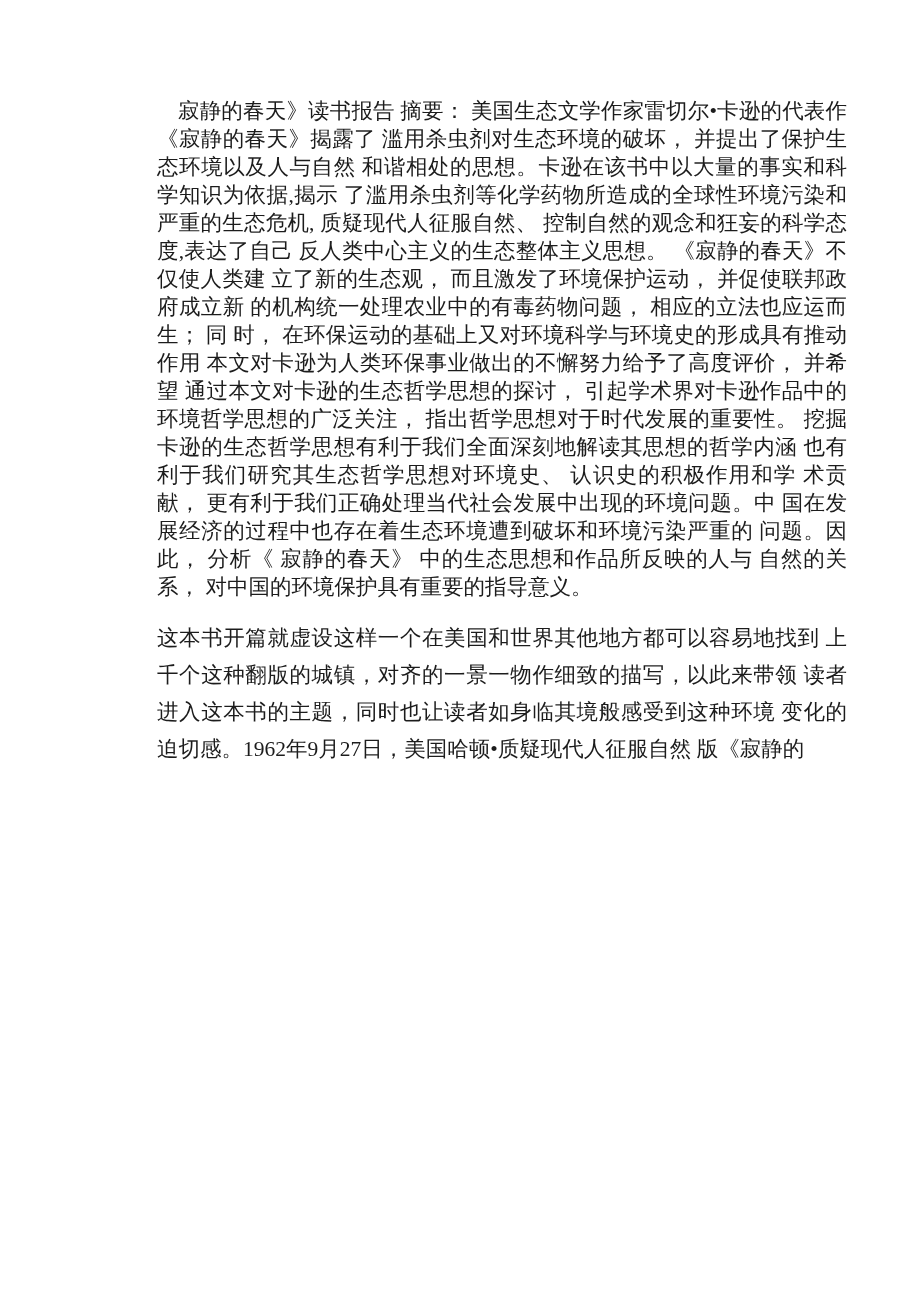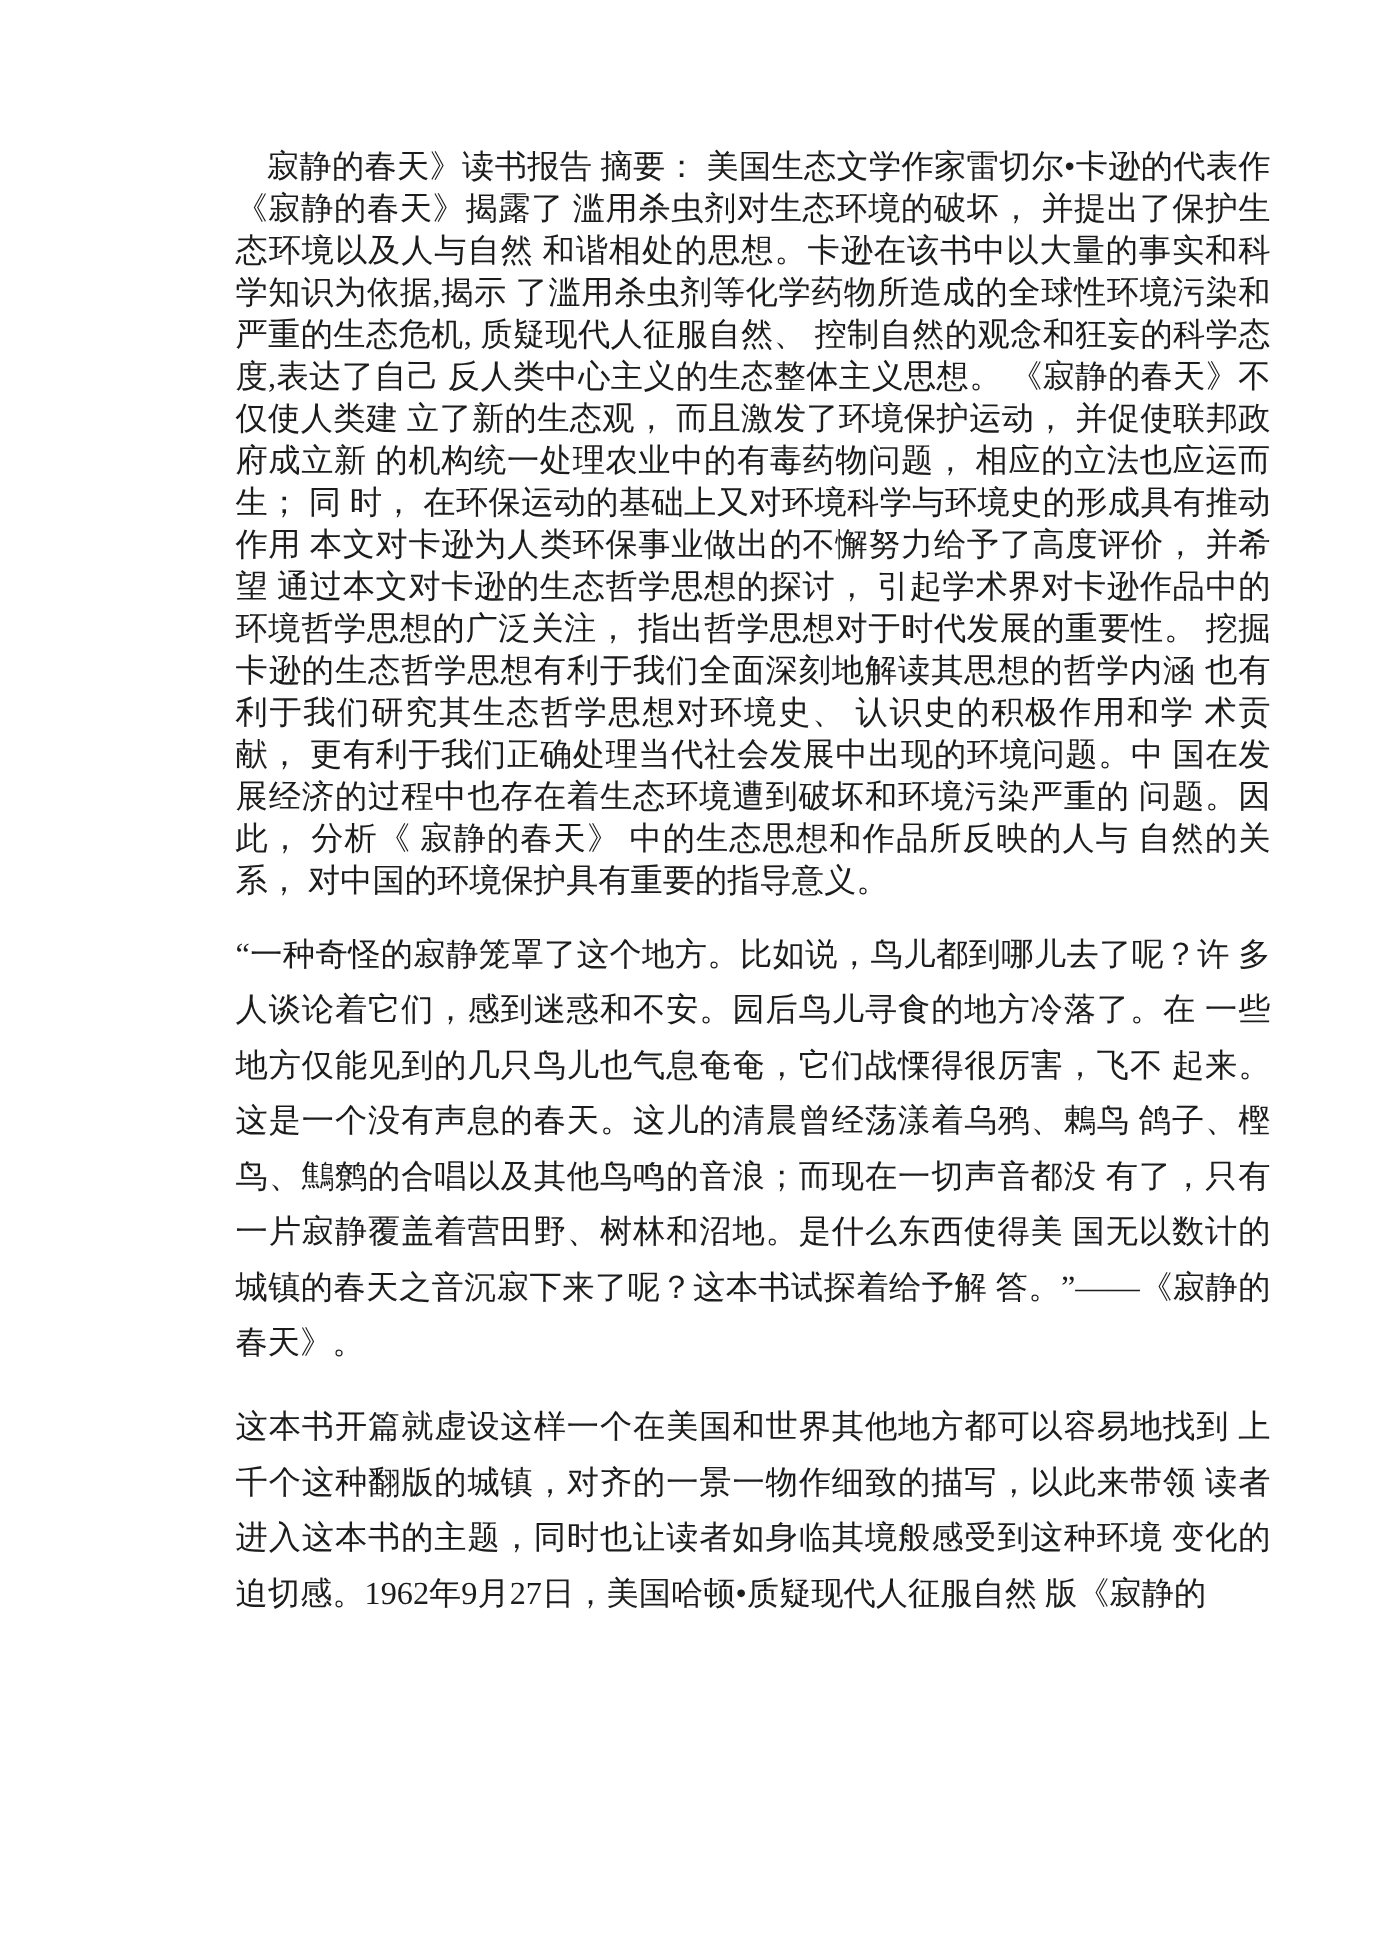--- a/index.html
+++ b/index.html
@@ -48,15 +48,14 @@
     margin-top: 19px !important;
     font-size: 21.5px;
     line-height: 37px;
   }
 </style>
 </head>
 <body>
 
 <div class="page">
   <p class="abstract">寂静的春天》读书报告 摘要： 美国生态文学作家雷切尔•卡逊的代表作《寂静的春天》揭露了 滥用杀虫剂对生态环境的破坏， 并提出了保护生态环境以及人与自然 和谐相处的思想。卡逊在该书中以大量的事实和科学知识为依据,揭示 了滥用杀虫剂等化学药物所造成的全球性环境污染和严重的生态危机, 质疑现代人征服自然、 控制自然的观念和狂妄的科学态度,表达了自己 反人类中心主义的生态整体主义思想。 《寂静的春天》不仅使人类建 立了新的生态观， 而且激发了环境保护运动， 并促使联邦政府成立新 的机构统一处理农业中的有毒药物问题， 相应的立法也应运而生； 同 时， 在环保运动的基础上又对环境科学与环境史的形成具有推动作用 本文对卡逊为人类环保事业做出的不懈努力给予了高度评价， 并希望 通过本文对卡逊的生态哲学思想的探讨， 引起学术界对卡逊作品中的 环境哲学思想的广泛关注， 指出哲学思想对于时代发展的重要性。 挖掘卡逊的生态哲学思想有利于我们全面深刻地解读其思想的哲学内涵 也有利于我们研究其生态哲学思想对环境史、 认识史的积极作用和学 术贡献， 更有利于我们正确处理当代社会发展中出现的环境问题。中 国在发展经济的过程中也存在着生态环境遭到破坏和环境污染严重的 问题。因此， 分析《 寂静的春天》 中的生态思想和作品所反映的人与 自然的关系， 对中国的环境保护具有重要的指导意义。</p>
-  <p class="quote">“一种奇怪的寂静笼罩了这个地方。比如说，鸟儿都到哪儿去了呢？许 多人谈论着它们，感到迷惑和不安。园后鸟儿寻食的地方冷落了。在 一些地方仅能见到的几只鸟儿也气息奄奄，它们战慄得很厉害，飞不 起来。这是一个没有声息的春天。这儿的清晨曾经荡漾着乌鸦、鶇鸟 鸽子、樫鸟、鷦鹩的合唱以及其他鸟鸣的音浪；而现在一切声音都没 有了，只有一片寂静覆盖着营田野、树林和沼地。是什么东西使得美 国无以数计的城镇的春天之音沉寂下来了呢？这本书试探着给予解 答。”——《寂静的春天》。</p>
   <p class="body-paragraph">这本书开篇就虚设这样一个在美国和世界其他地方都可以容易地找到 上千个这种翻版的城镇，对齐的一景一物作细致的描写，以此来带领 读者进入这本书的主题，同时也让读者如身临其境般感受到这种环境 变化的迫切感。1962年9月27日，美国哈顿•质疑现代人征服自然 版《寂静的</p>
 </div>
 
 </body></html>

